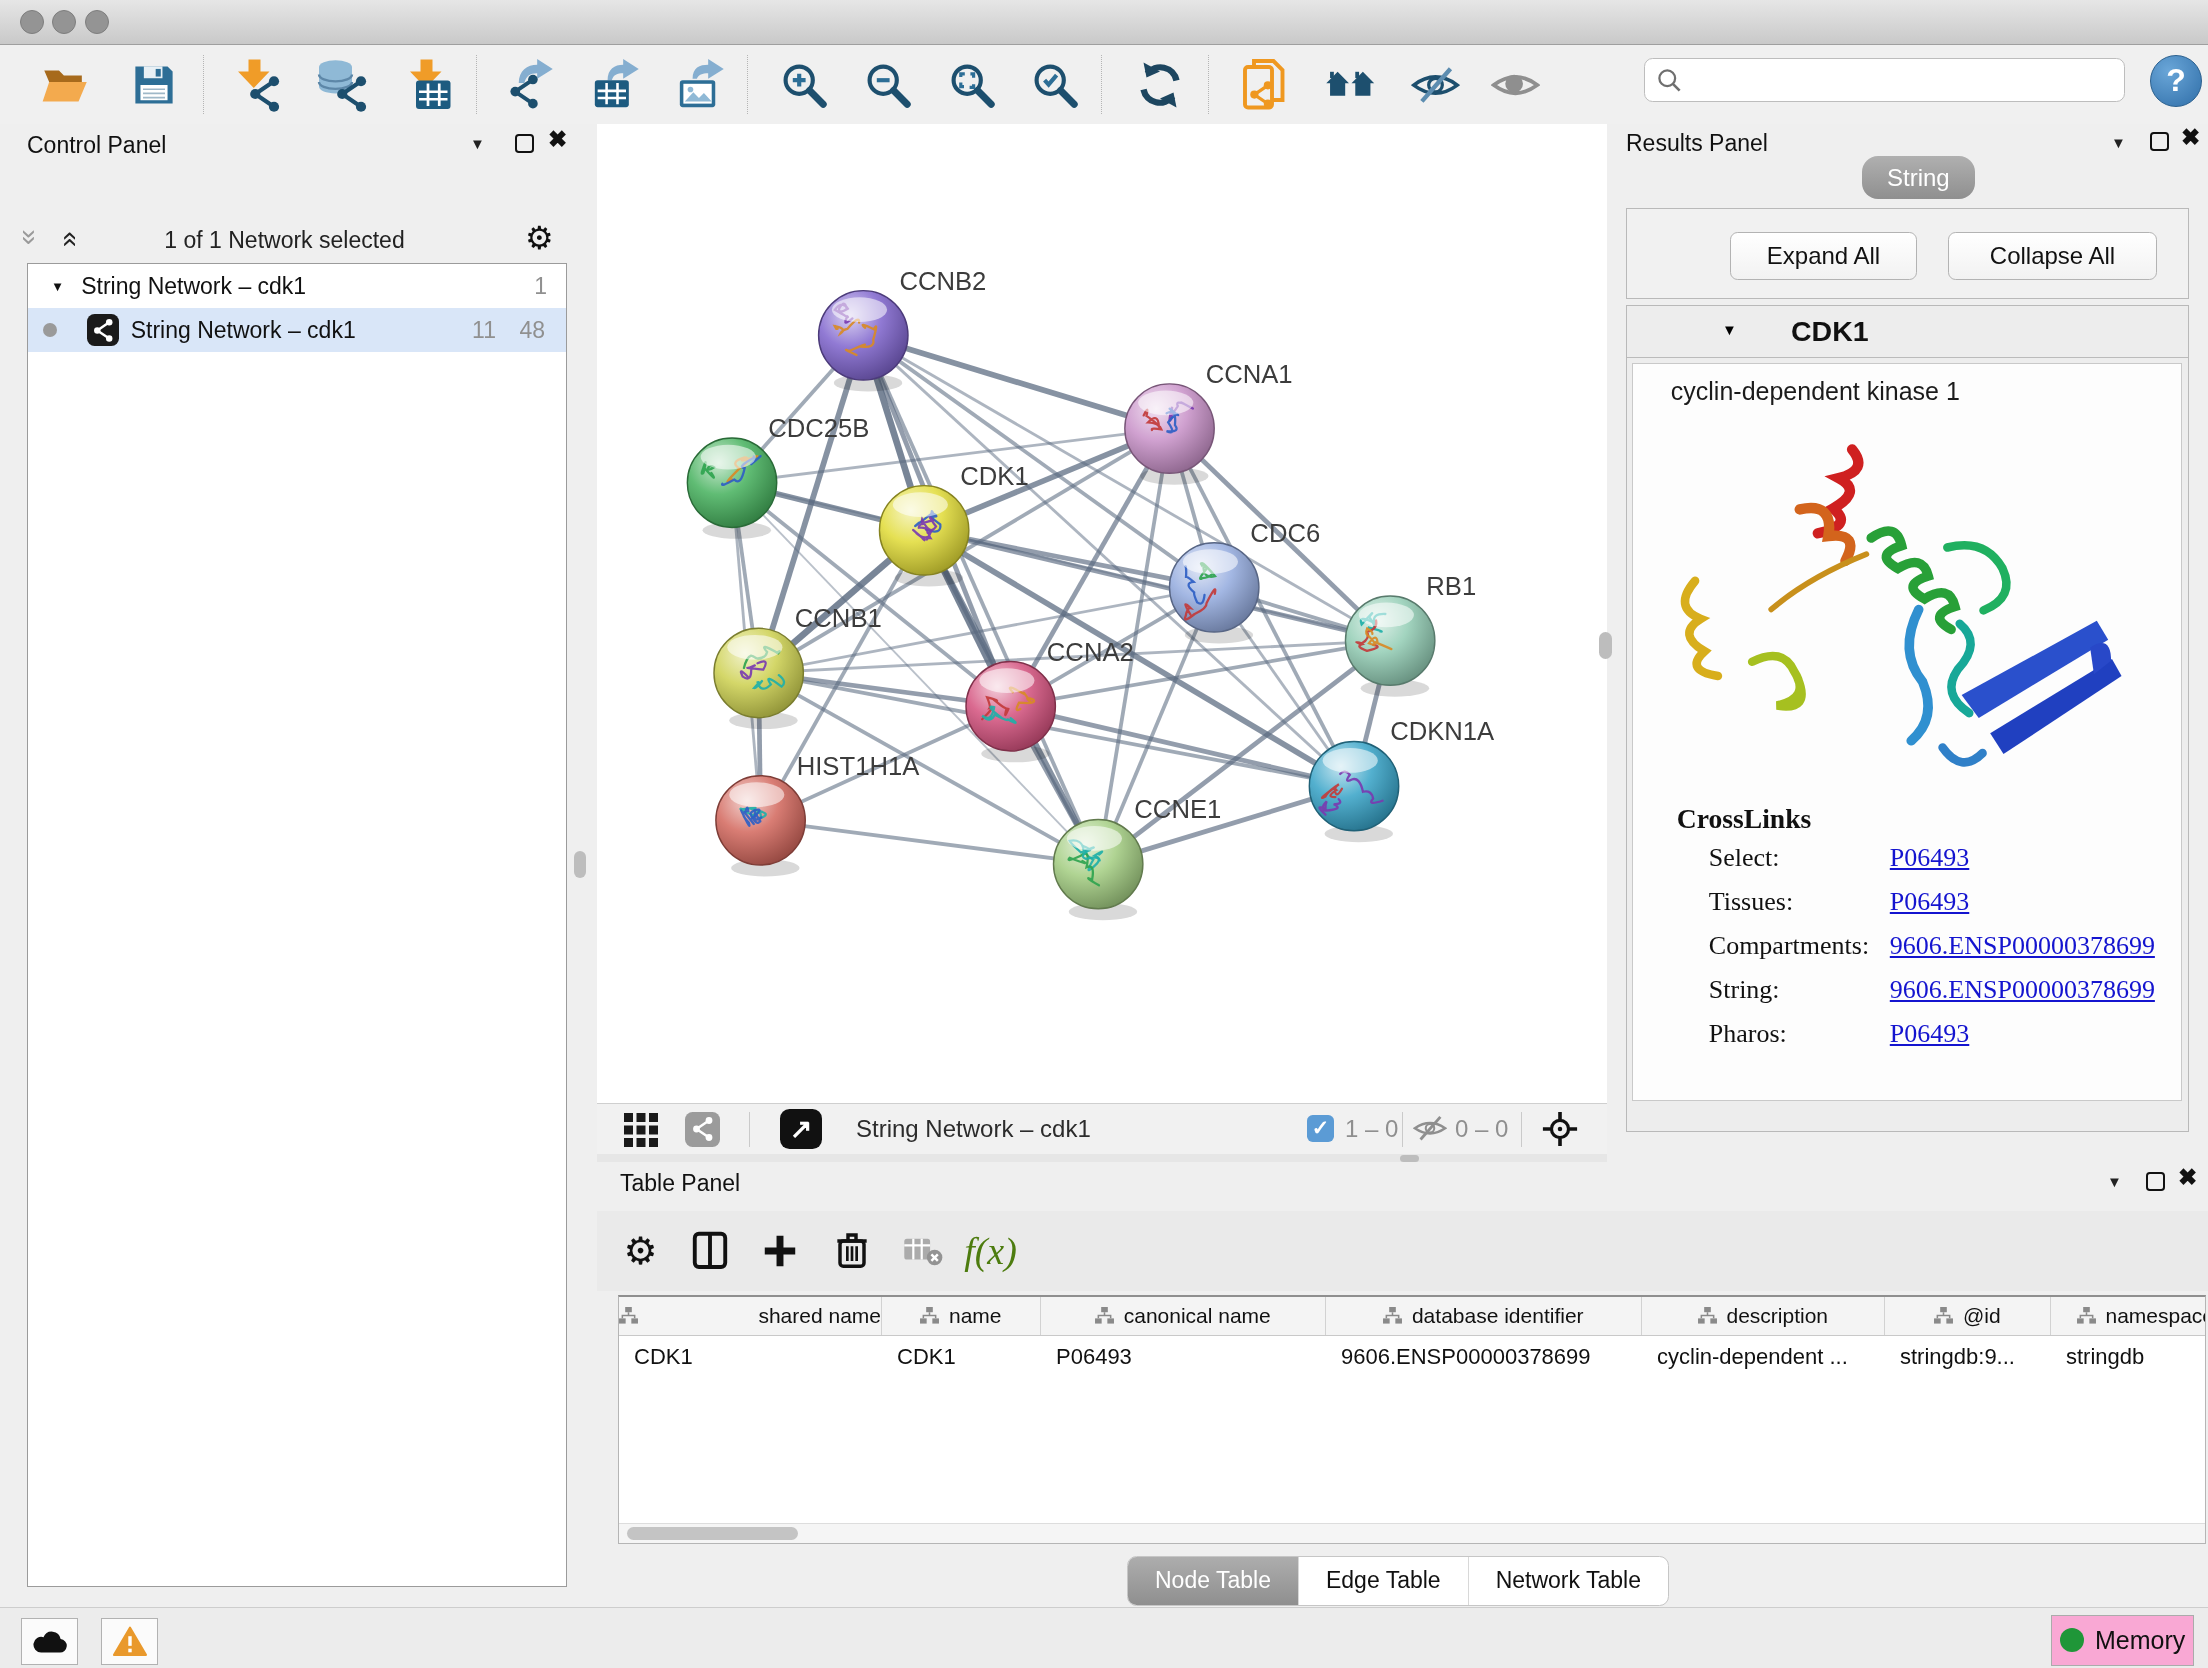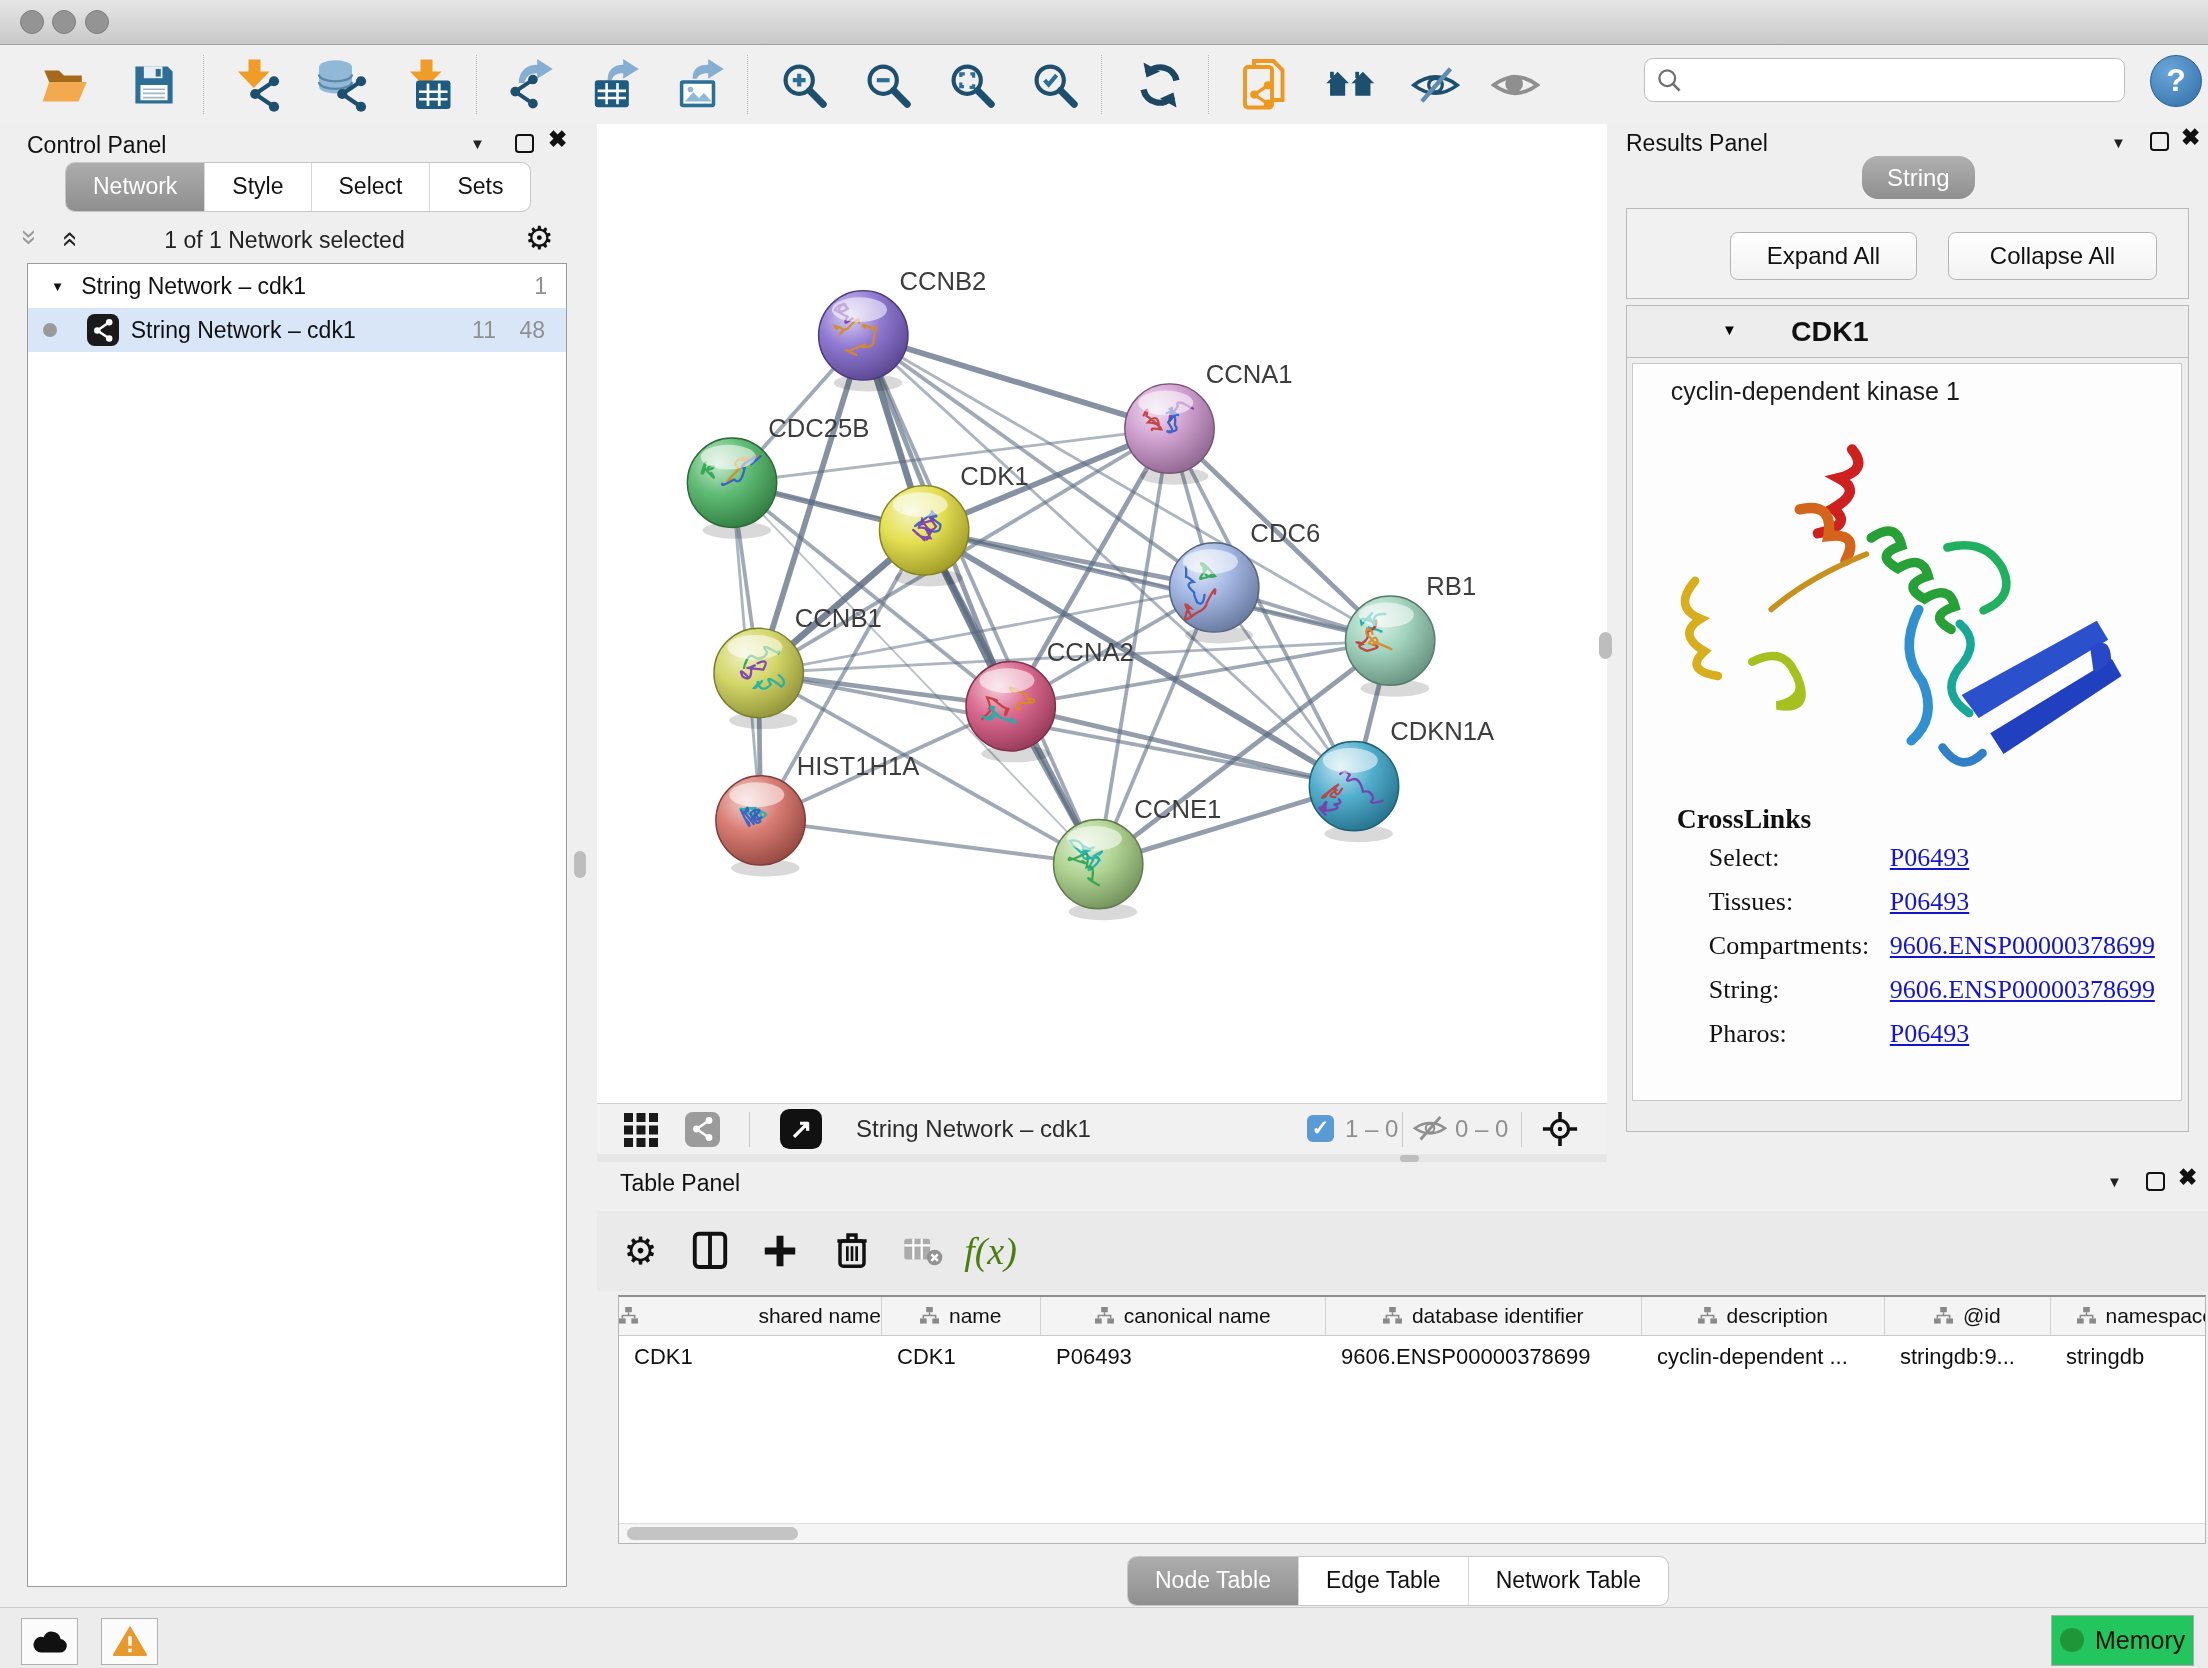--- a/index.html
+++ b/index.html
@@ -63,21 +63,21 @@
   #tbl-head{display:flex;height:38px;background:#f4f4f4;border-bottom:1px solid #c9c9c9;}
   .th{display:flex;align-items:center;justify-content:center;gap:9.5px;font-size:21px;color:#111;border-right:1px solid #d2d2d2;box-sizing:border-box;flex:none;overflow:hidden;white-space:nowrap;}
   #tbl-row{display:flex;height:40px;}
   .td{font-size:22px;color:#111;padding:7.6px 0 0 15px;box-sizing:border-box;flex:none;overflow:hidden;white-space:nowrap;}
   #tbl-hscroll{position:absolute;left:0px;bottom:0px;width:100%;height:19px;background:#f5f5f5;border-top:1px solid #ddd;}
   #tbl-thumb{position:absolute;left:7.6px;top:2.9px;width:171px;height:13.3px;background:#c4c4c4;border-radius:6.7px;}
   #tp-tabs{position:absolute;left:530px;top:394px;height:48px;}
   
   #bottom-bar{left:0;top:1607px;width:2208px;height:61px;background:#ececec;border-top:1px solid #cdcdcd;}
   .bb-btn{position:absolute;top:9.5px;width:55px;height:45px;background:#fbfbfb;border:1.9px solid #b2b2b2;display:flex;align-items:center;justify-content:center;}
-  #memory-btn{position:absolute;left:2051px;top:6.7px;width:141px;height:49px;background:#22c55e;border:1.9px solid #ababab;display:flex;align-items:center;justify-content:center;gap:11.4px;font-size:25px;color:#111;}
+  #memory-btn{position:absolute;left:2051px;top:6.7px;width:141px;height:49px;background:#f9a8d4;border:1.9px solid #ababab;display:flex;align-items:center;justify-content:center;gap:11.4px;font-size:25px;color:#111;}
   #memory-dot{width:24px;height:24px;border-radius:50%;background:#1f9638;}
   svg{display:block;}
   text{font-family:"Liberation Sans",sans-serif;}
 </style>
 </head>
 <body>
 
 <div id="app">
 
   <div id="titlebar" class="abs">
@@ -247,26 +247,20 @@
     </div>
     <div id="help-btn">?</div>
   </div>
 
   <div id="control-panel" class="abs">
     <span class="abs panel-title" style="left:27px;top:7.6px">Control Panel</span>
     <span class="abs ph-collapse" style="left:470px;top:11.4px">▼</span>
     <span class="abs ph-max" style="left:515px;top:9.5px"></span>
     <span class="abs ph-close" style="left:548px;top:7.6px">✖</span>
 
-    <div id="cp-tabs" class="tabstrip">
-        <div class="tab active">Network</div>
-        <div class="tab">Style</div>
-        <div class="tab">Select</div>
-        <div class="tab">Sets</div>
-      </div>
 
     <div id="cp-subheader">
       <span class="abs chev" style="left:23px;top:5.7px;color:#9a9a9a;transform:rotate(90deg)">»</span>
       <span class="abs chev" style="left:59px;top:7.6px;color:#222;transform:rotate(-90deg)">»</span>
       <span class="abs" style="left:0;top:9.5px;width:100%;text-align:center;font-size:23px;color:#222">1 of 1 Network selected</span>
       <span class="abs" style="left:525px;top:1.9px;font-size:32px;color:#111">⚙</span>
     </div>
 
     <div id="cp-tree">
       <div class="tree-row">

